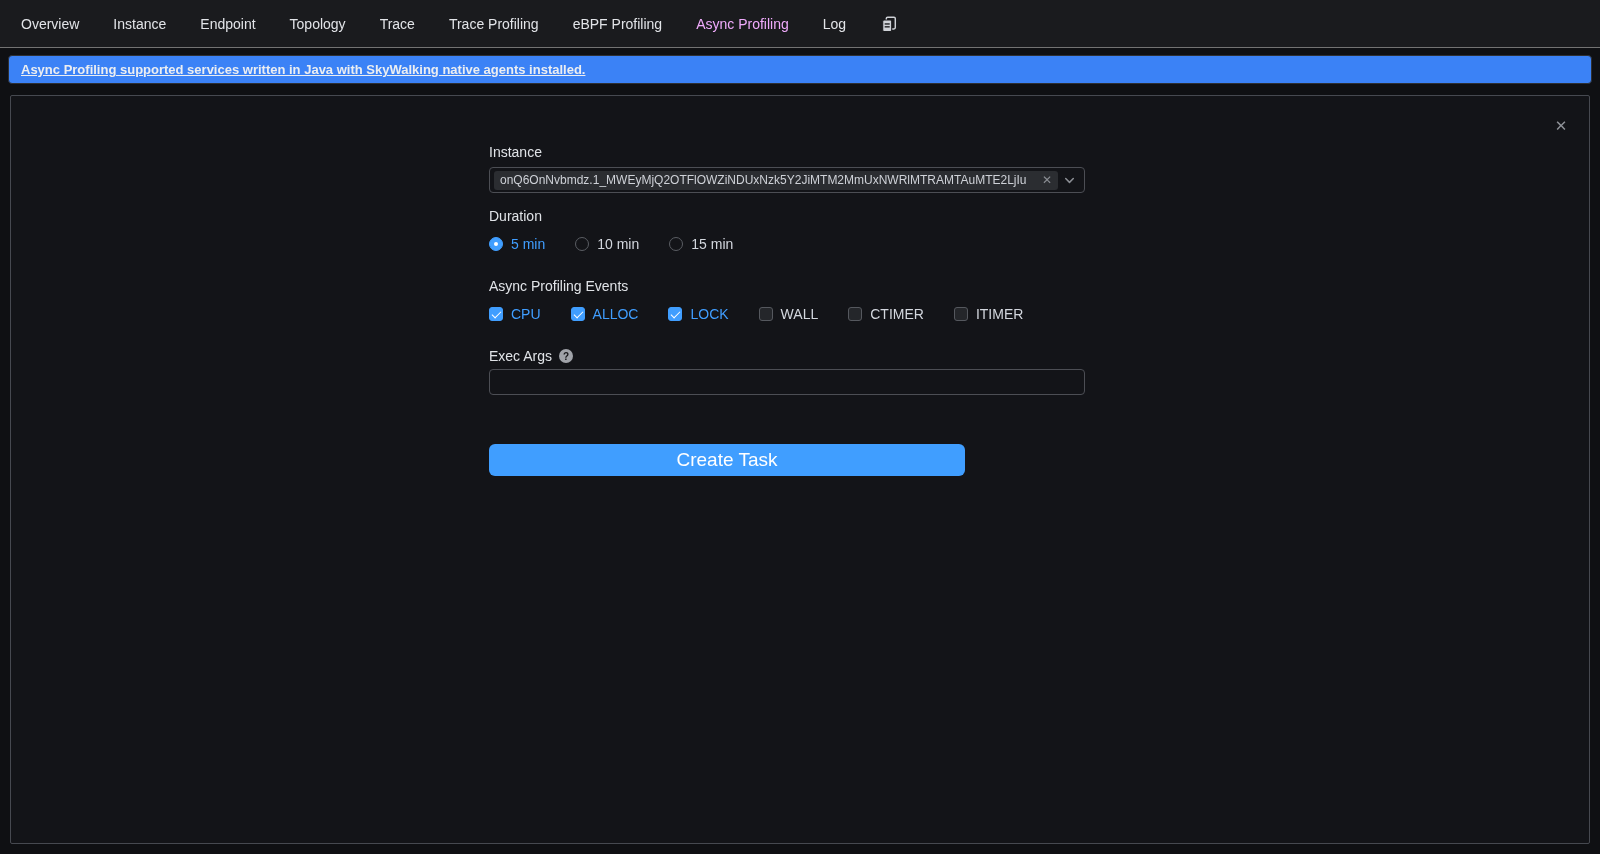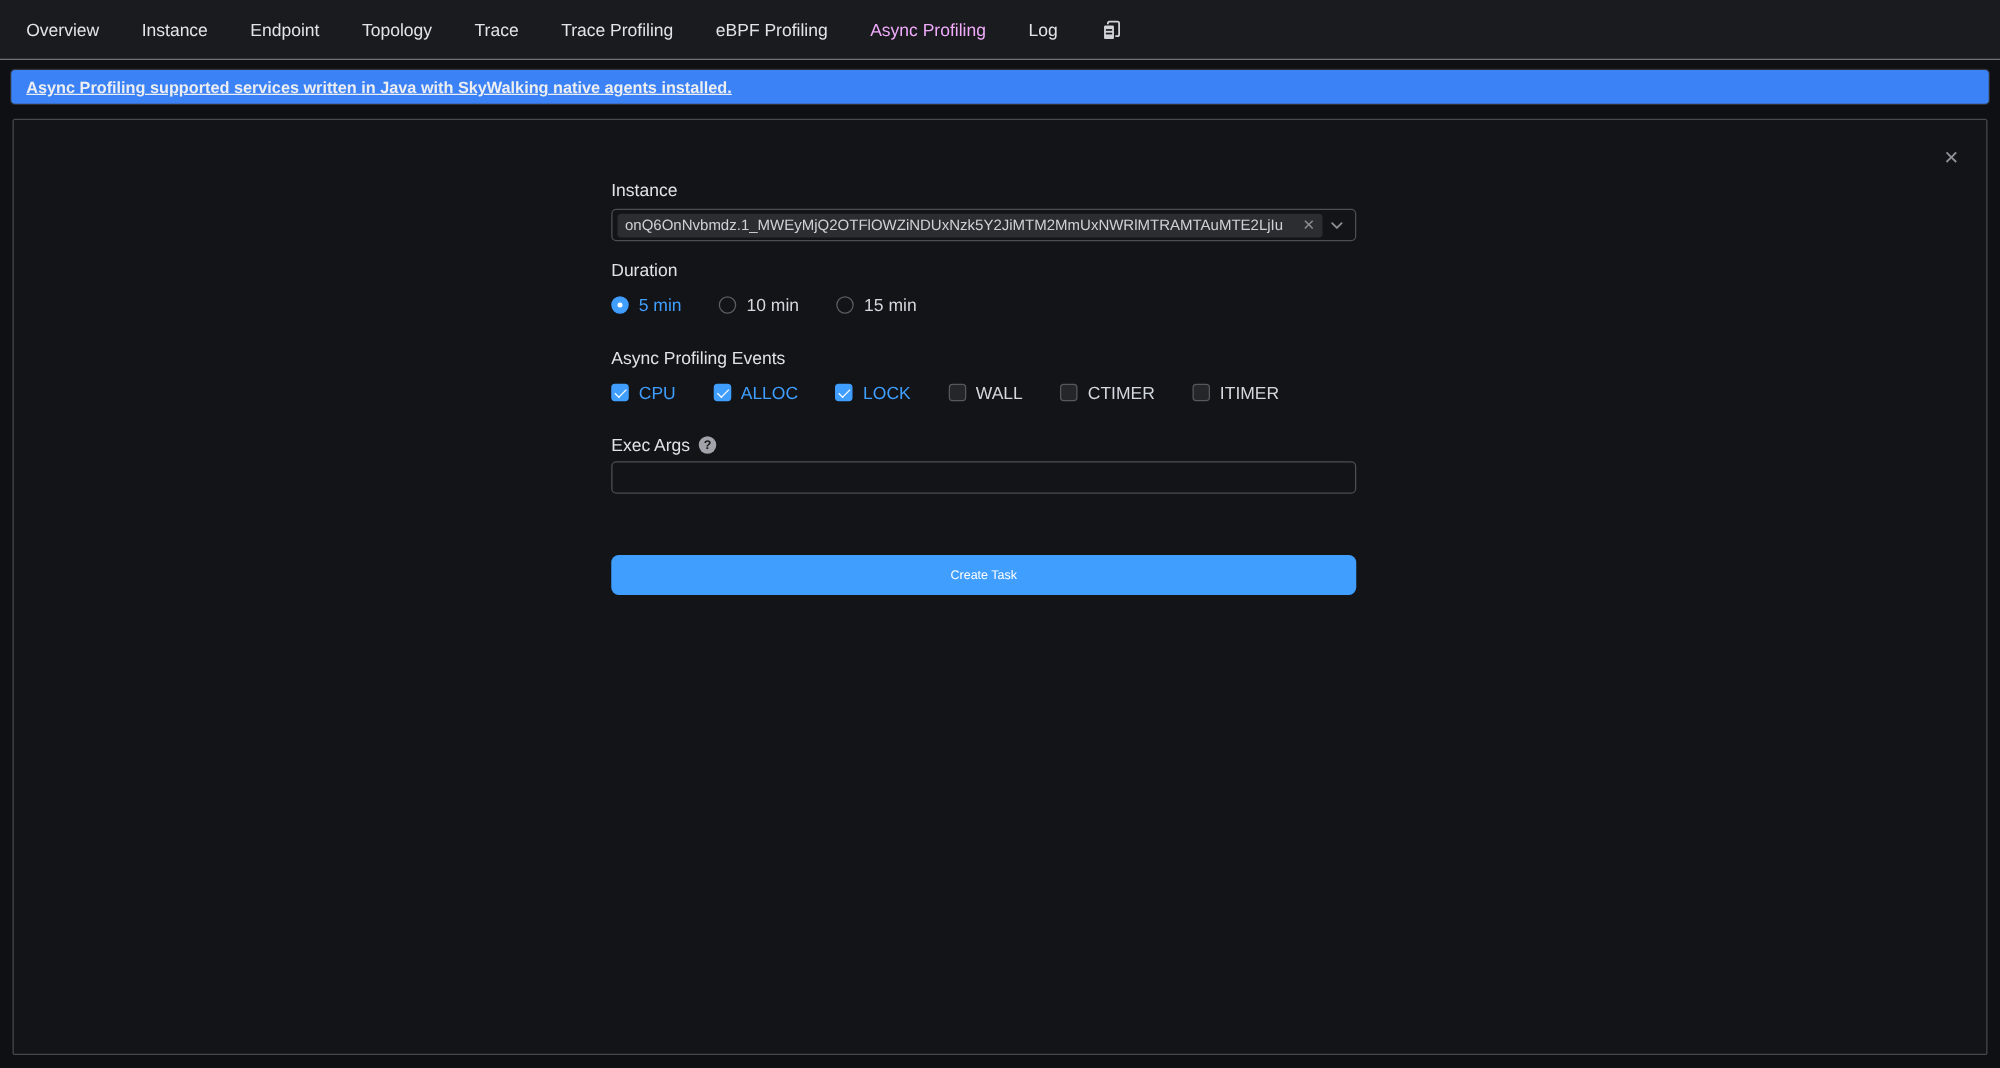--- a/index.html
+++ b/index.html
@@ -169,26 +169,26 @@
     color:#e0e3e7;
     font-size:13px;
     padding:0 8px;
     outline:none;
     font-family:"Liberation Sans", sans-serif;
   }
   .exec-section { margin-bottom:49px; }
   .exec-section .field-label { margin-bottom:5px; }
 
   .create-btn {
-    width:596px; height:32px;
+    width:476px; height:32px;
     background:#409eff;
     border:none;
     border-radius:6px;
     color:#ffffff;
-    font-size:10px;
+    font-size:19px;
     cursor:pointer;
     font-family:"Liberation Sans", sans-serif;
   }
 </style>
 </head>
 <body>
 
 <div class="nav">
   <div class="nav-item">Overview</div>
   <div class="nav-item">Instance</div>

